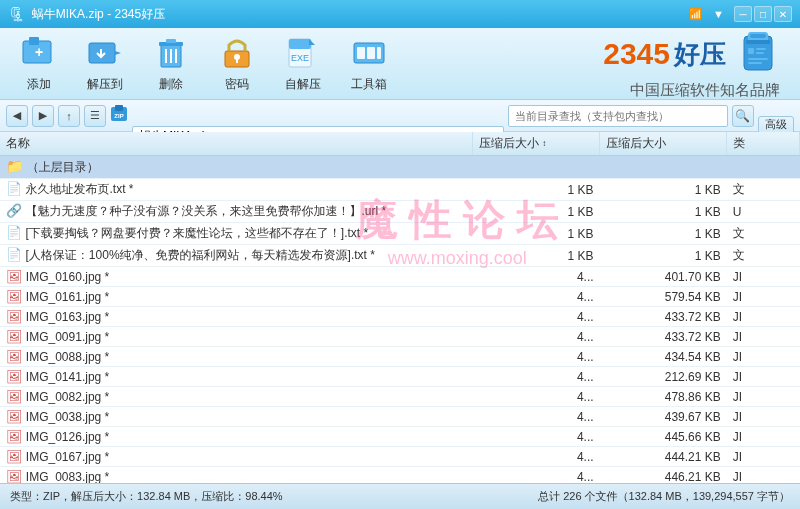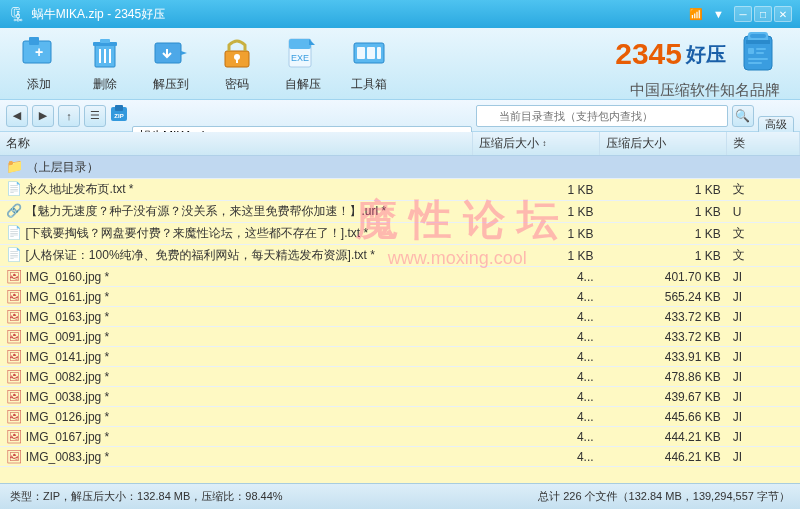--- a/index.html
+++ b/index.html
@@ -90,25 +90,25 @@
       flex: 1;
       height: 22px;
       border: 1px solid #a0c8e0;
       border-radius: 2px;
       padding: 0 6px;
       font-size: 12px;
       background: white;
       margin-top: 42px;
     }
     .current-dir-input {
-      width: 252px;
+      width: 220px;
       height: 22px;
       border: 1px solid #a0c8e0;
       border-radius: 2px;
-      padding: 0 22px;
+      padding: 0 6px;
       font-size: 11px;
       background: white;
       color: #333;
     }
     .search-btn {
       width: 22px; height: 22px;
       border: 1px solid #a0c8e0;
       border-radius: 3px;
       background: linear-gradient(180deg, #e8f4fc, #c8e8f8);
       cursor: pointer;
@@ -120,21 +120,21 @@
       border: 1px solid #a0c8e0;
       border-radius: 3px;
       background: linear-gradient(180deg, #e8f4fc, #c8e8f8);
       cursor: pointer;
       padding: 0 6px;
       font-size: 11px; color: #333; margin-top: 22px;
     }
 
     
     .file-list-container {
-      background: #fef9c3;
+      background: #ffffff;
       flex: 1;
       overflow-y: auto;
       position: relative;
     }
     .file-table {
       width: 100%;
       border-collapse: collapse;
     }
     .file-table thead th {
       background: linear-gradient(180deg, #e8f4fc, #cde8f5);
@@ -239,43 +239,43 @@
           <rect x="2" y="6" width="28" height="22" rx="2" fill="#5bb8f0" stroke="#2a8acc" stroke-width="1"></rect>
           <rect x="8" y="2" width="10" height="8" rx="1" fill="#3a9de0"></rect>
           <text x="18" y="22" text-anchor="middle" fill="white" font-size="14" font-weight="bold">+</text>
         </svg>
       </div>
       <span class="toolbar-btn-label">添加</span>
     </div>
     <div class="toolbar-btn">
       <div class="toolbar-btn-icon">
         <svg width="36" height="36" viewBox="0 0 36 36">
+          <rect x="2" y="8" width="26" height="20" rx="2" fill="#4da8e8" stroke="#2a8acc" stroke-width="1"></rect>
+          <path d="M28 16 L34 18 L28 20 Z" fill="#3a9de0"></path>
+          <path d="M14 14 L14 22 M10 18 L14 22 L18 18" stroke="white" stroke-width="2" fill="none"></path>
+        </svg>
+      </div>
+      <span class="toolbar-btn-label">解压到</span>
+    </div>
+    <div class="toolbar-btn">
+      <div class="toolbar-btn-icon">
+        <svg width="36" height="36" viewBox="0 0 36 36">
           <rect x="8" y="10" width="20" height="22" rx="1" fill="#5bb8f0" stroke="#2a8acc" stroke-width="1"></rect>
           <rect x="6" y="7" width="24" height="4" rx="1" fill="#3a9de0"></rect>
           <rect x="13" y="4" width="10" height="4" rx="1" fill="#5bb8f0"></rect>
           <line x1="13" y1="14" x2="13" y2="28" stroke="white" stroke-width="2"></line>
           <line x1="18" y1="14" x2="18" y2="28" stroke="white" stroke-width="2"></line>
           <line x1="23" y1="14" x2="23" y2="28" stroke="white" stroke-width="2"></line>
         </svg>
       </div>
       <span class="toolbar-btn-label">删除</span>
     </div>
     <div class="toolbar-btn">
       <div class="toolbar-btn-icon">
         <svg width="36" height="36" viewBox="0 0 36 36">
-          <rect x="2" y="8" width="26" height="20" rx="2" fill="#4da8e8" stroke="#2a8acc" stroke-width="1"></rect>
-          <path d="M28 16 L34 18 L28 20 Z" fill="#3a9de0"></path>
-          <path d="M14 14 L14 22 M10 18 L14 22 L18 18" stroke="white" stroke-width="2" fill="none"></path>
-        </svg>
-      </div>
-      <span class="toolbar-btn-label">解压到</span>
-    </div>
-    <div class="toolbar-btn">
-      <div class="toolbar-btn-icon">
-        <svg width="36" height="36" viewBox="0 0 36 36">
           <rect x="6" y="16" width="24" height="16" rx="2" fill="#f0a030" stroke="#c07010" stroke-width="1"></rect>
           <path d="M10 16 L10 10 Q18 2 26 10 L26 16" fill="none" stroke="#c8b040" stroke-width="3"></path>
           <circle cx="18" cy="22" r="3" fill="white"></circle>
           <rect x="17" y="24" width="2" height="4" fill="white"></rect>
         </svg>
       </div>
       <span class="toolbar-btn-label">密码</span>
     </div>
     <div class="toolbar-btn">
       <div class="toolbar-btn-icon">
@@ -296,21 +296,21 @@
           <rect x="16" y="12" width="8" height="12" rx="1" fill="white" opacity="0.9"></rect>
           <rect x="26" y="12" width="4" height="12" rx="1" fill="white" opacity="0.9"></rect>
         </svg>
       </div>
       <span class="toolbar-btn-label">工具箱</span>
     </div>
   </div>
   <div class="brand">
     <div style="display:flex;align-items:center;gap:4px;">
       <span style="font-size:30px;font-weight:900;color:#e85d04;">2345</span>
-      <span style="font-size:20px;font-weight:900;color:#1a5fa8;">好压</span>
+      <span style="font-size:26px;font-weight:900;color:#1a5fa8;">好压</span>
       <div style="margin-left:6px;">
         <svg width="44" height="50" viewBox="0 0 44 50">
           <rect x="8" y="8" width="28" height="34" rx="4" fill="#3a9de0" stroke="#2280c0" stroke-width="1"></rect>
           <rect x="12" y="4" width="20" height="12" rx="3" fill="#5bb8f0"></rect>
           <rect x="10" y="12" width="24" height="4" fill="#2a8acc"></rect>
           <rect x="14" y="6" width="16" height="4" rx="2" fill="#3a9de0"></rect>
           <rect x="12" y="20" width="6" height="6" rx="1" fill="#5bb8f0"></rect>
           <rect x="20" y="20" width="10" height="2" rx="1" fill="#5bb8f0"></rect>
           <rect x="20" y="24" width="8" height="2" rx="1" fill="#5bb8f0"></rect>
           <rect x="12" y="30" width="20" height="2" rx="1" fill="#5bb8f0"></rect>
@@ -396,39 +396,45 @@
           </tr>
           <tr>
             <td class="col-name"><span style="color:#cc4444;font-size:13px;">🖼</span> IMG_0160.jpg  *</td>
             <td class="col-size">4...</td>
             <td class="col-compressed">401.70 KB</td>
             <td class="col-type">JI</td>
           </tr>
           <tr>
             <td class="col-name"><span style="color:#cc4444;font-size:13px;">🖼</span> IMG_0161.jpg  *</td>
             <td class="col-size">4...</td>
-            <td class="col-compressed">565.24 KB</td>
+            <td class="col-compressed">579.54 KB</td>
             <td class="col-type">JI</td>
           </tr>
           <tr>
             <td class="col-name"><span style="color:#cc4444;font-size:13px;">🖼</span> IMG_0163.jpg  *</td>
             <td class="col-size">4...</td>
             <td class="col-compressed">433.72 KB</td>
             <td class="col-type">JI</td>
           </tr>
           <tr>
             <td class="col-name"><span style="color:#cc4444;font-size:13px;">🖼</span> IMG_0091.jpg  *</td>
             <td class="col-size">4...</td>
             <td class="col-compressed">433.72 KB</td>
             <td class="col-type">JI</td>
           </tr>
           <tr>
+            <td class="col-name"><span style="color:#cc4444;font-size:13px;">🖼</span> IMG_0088.jpg  *</td>
+            <td class="col-size">4...</td>
+            <td class="col-compressed">434.54 KB</td>
+            <td class="col-type">JI</td>
+          </tr>
+          <tr>
             <td class="col-name"><span style="color:#cc4444;font-size:13px;">🖼</span> IMG_0141.jpg  *</td>
             <td class="col-size">4...</td>
-            <td class="col-compressed">433.91 KB</td>
+            <td class="col-compressed">212.69 KB</td>
             <td class="col-type">JI</td>
           </tr>
           <tr>
             <td class="col-name"><span style="color:#cc4444;font-size:13px;">🖼</span> IMG_0082.jpg  *</td>
             <td class="col-size">4...</td>
             <td class="col-compressed">478.86 KB</td>
             <td class="col-type">JI</td>
           </tr>
           <tr>
             <td class="col-name"><span style="color:#cc4444;font-size:13px;">🖼</span> IMG_0038.jpg  *</td>

